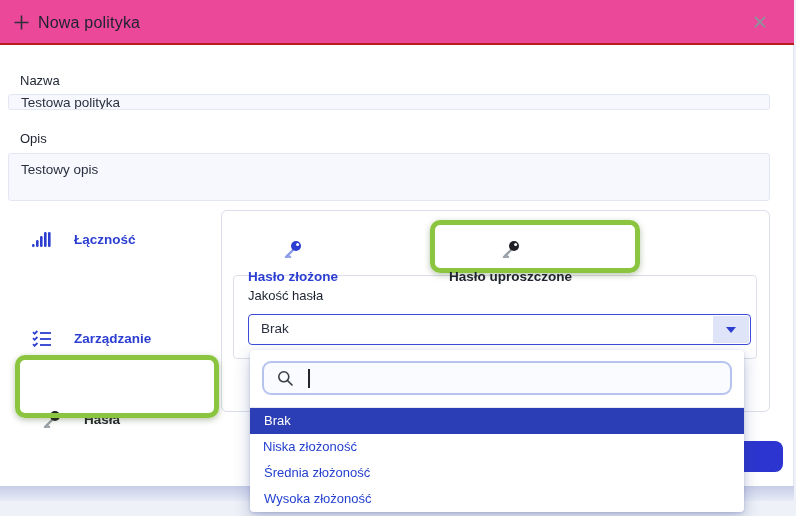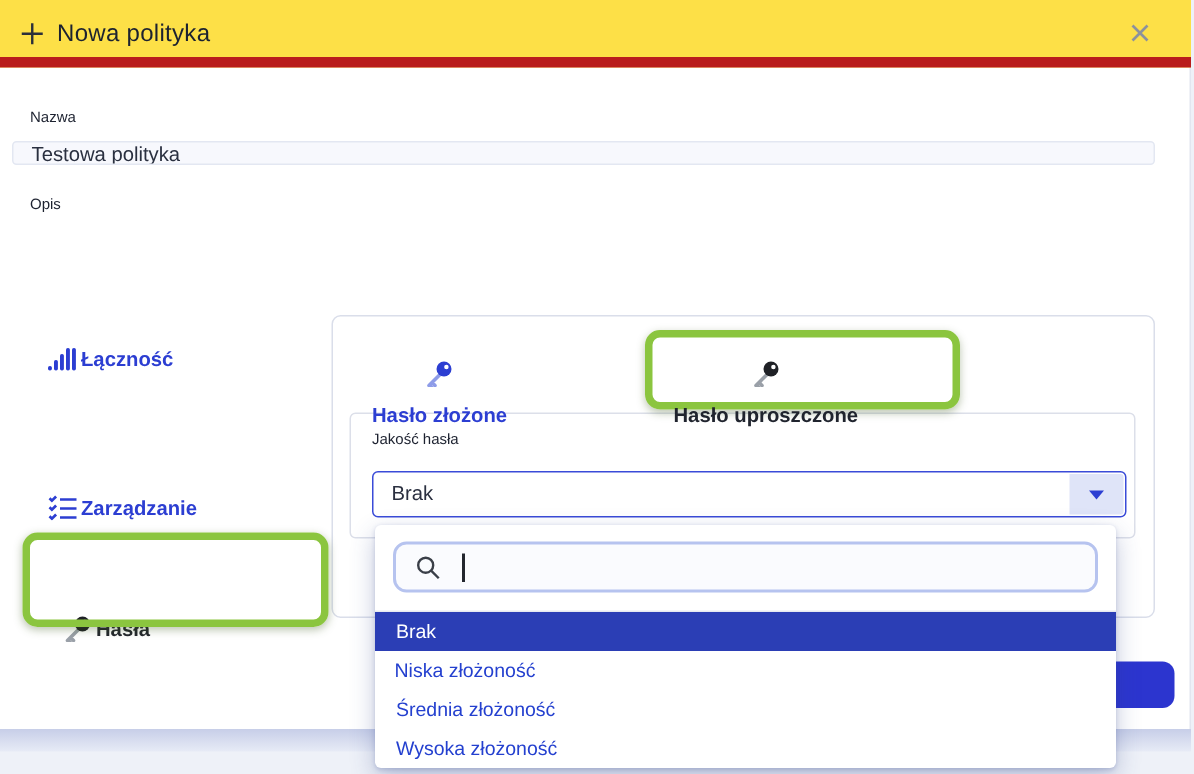--- a/index.html
+++ b/index.html
@@ -4,35 +4,35 @@
 <style>
   * { margin:0; padding:0; box-sizing:border-box; }
   html,body { width:796px; height:516px; overflow:hidden; background:#eef1f8;
               font-family:"Liberation Sans", sans-serif; }
   .canvas { position:relative; width:796px; height:516px; }
 
   .dialog { position:absolute; left:0; top:0; width:794px; height:486px;
             background:#ffffff; border-right:1px solid #e2e6f0; }
 
   .header { position:absolute; left:0; top:0; width:794px; height:45px;
-            border-bottom:7px solid #b91c1c; background:#fde047; }
+            border-bottom:2px solid #b91c1c; background:#ec4899; }
   .plus-icon { position:absolute; left:13px; top:14px; width:17px; height:17px; color:#2b2f3a; }
   .dialog-title { position:absolute; left:38px; top:14px; font-size:16px; font-weight:500;
                   color:#1c2230; letter-spacing:.2px; }
   .close-btn { position:absolute; left:751px; top:13px; width:18px; height:18px;
                color:#8d929c; cursor:pointer; }
 
-  .field-label { position:absolute; font-size:10px; color:#1d2230; }
+  .field-label { position:absolute; font-size:13px; color:#1d2230; }
   .text-field { position:absolute; left:8px; width:762px; background:#f7f8fd;
                 border:1px solid #e3e7f2; border-radius:3px; font-size:13.5px;
                 color:#2a3040; font-family:"Liberation Sans", sans-serif; }
   #name-input  { top:94px; height:16px; padding:0 12px; }
   #desc-input  { top:153px; height:48px; padding:8px 12px; resize:none; line-height:16px; }
 
-  .sidebar-item { position:absolute; left:32px; display:flex; align-items:center; gap:2px;
+  .sidebar-item { position:absolute; left:32px; display:flex; align-items:center; gap:22px;
                   height:20px; cursor:pointer; }
   .sidebar-item .lbl { font-size:13.5px; font-weight:700; color:#2c3ed2; }
   .sidebar-item.active .lbl { color:#23262e; }
   .icon18 { width:20px; height:18px; flex:0 0 20px; }
 
   .outer-panel { position:absolute; left:221px; top:210px; width:549px; height:202px;
                  border:1px solid #dadeea; border-radius:6px; background:#fff; }
 
   .tab { position:absolute; display:flex; align-items:center; gap:9px; height:24px;
          cursor:pointer; z-index:7;flex-direction:column; }
@@ -96,20 +96,21 @@
       <span class="close-btn">
         <svg viewBox="0 0 18 18" width="18" height="18">
             <path d="M4 4l10 10M14 4L4 14" stroke="currentColor" stroke-width="1.8" fill="none"></path>
           </svg>
       </span>
     </div>
 
     <span class="field-label" style="left:20px; top:73px;">Nazwa</span>
     <input id="name-input" class="text-field" type="text" value="Testowa polityka" style="">
     <span class="field-label" style="left:20px; top:131px;">Opis</span>
+    <textarea id="desc-input" class="text-field" style="">Testowy opis</textarea>
 
     <div class="sidebar-item" style="top:229px;">
       <span class="icon18">
         <svg viewBox="0 0 20 18" width="20" height="18">
           <rect x="0" y="14" width="2.6" height="3" rx="1.2" fill="#2c3ed2"></rect>
           <rect x="4" y="10" width="2.6" height="7" rx="1.2" fill="#2c3ed2"></rect>
           <rect x="8" y="6" width="2.6" height="11" rx="1.2" fill="#2c3ed2"></rect>
           <rect x="12" y="2" width="2.6" height="15" rx="1.2" fill="#2c3ed2"></rect>
           <rect x="16" y="2" width="2.6" height="15" rx="1.2" fill="#2c3ed2"></rect>
         </svg>

